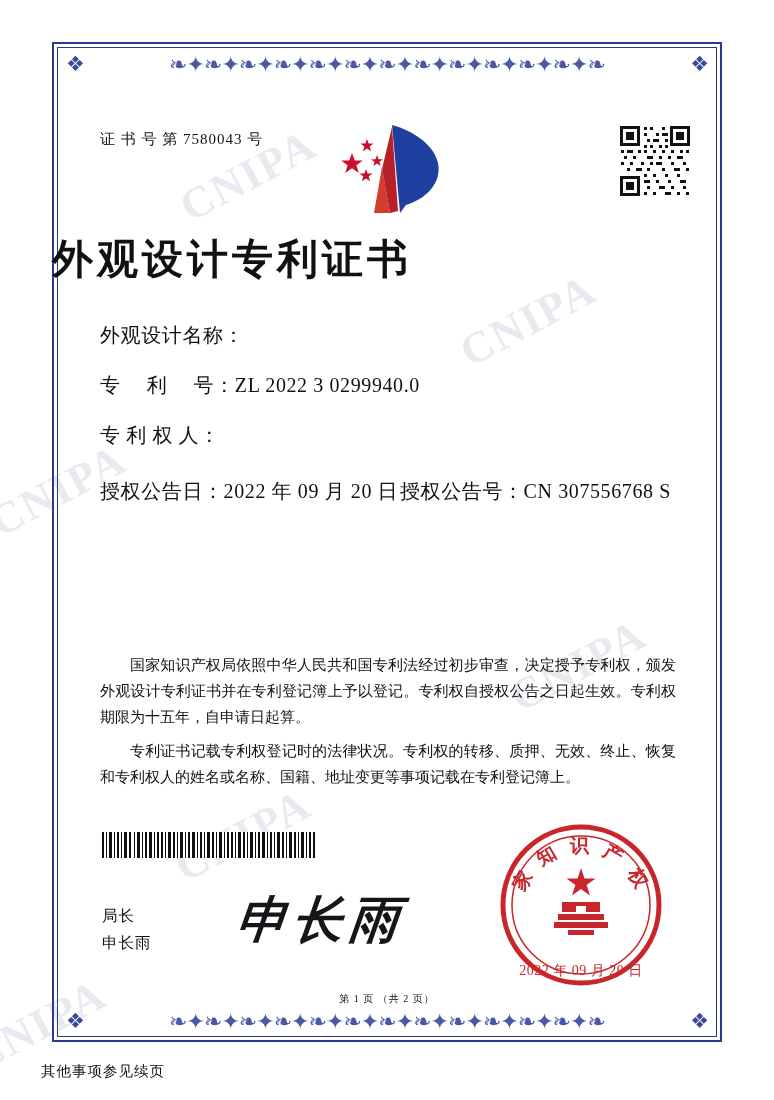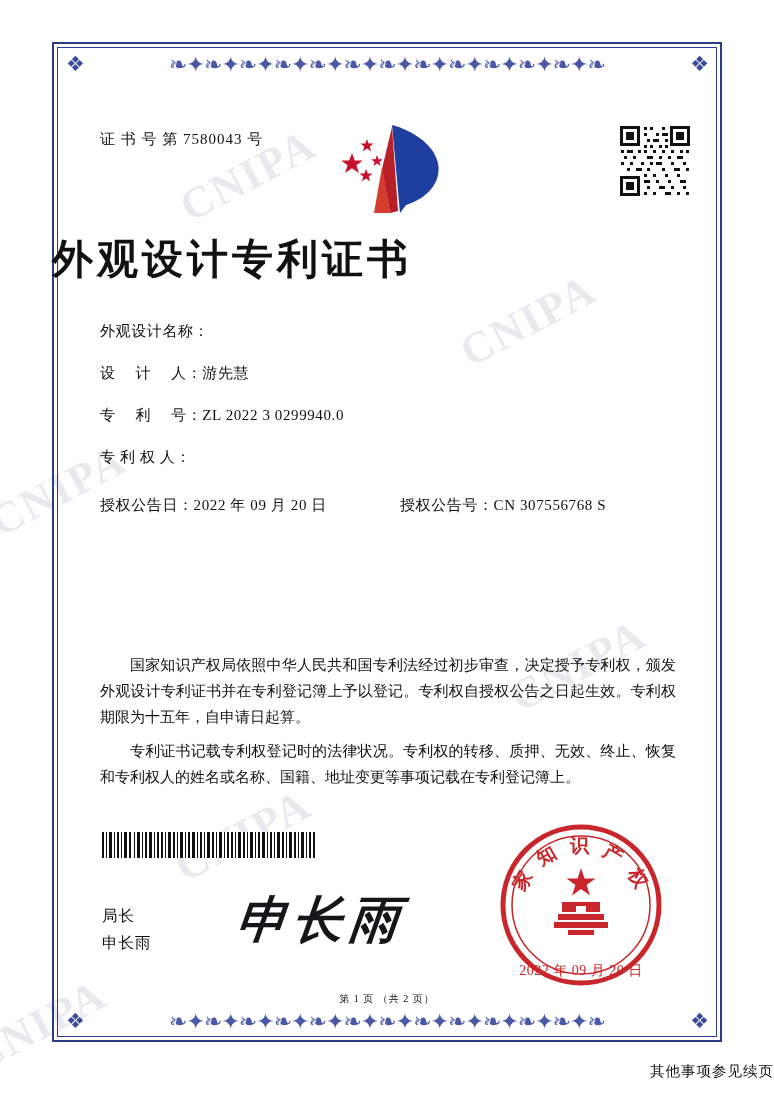--- a/index.html
+++ b/index.html
@@ -125,21 +125,21 @@
     color: #111;
     font-family: "DejaVu Serif", "Liberation Serif", serif;
   }
 
   
   .fields {
     position: absolute;
     left: 48px;
     right: 48px;
     top: 280px;
-    font-size: 15px;
+    font-size: 20px;
     color: #111;
   }
   .frow {
     display: flex;
     align-items: baseline;
     margin-bottom: 23px;
     letter-spacing: .6px;
   }
   .flabel {
     white-space: pre;
@@ -227,21 +227,21 @@
     bottom: 36px;
     text-align: center;
     font-size: 10px;
     letter-spacing: 1px;
     color: #111;
   }
   .footnote {
     position: absolute;
     left: 0; right: 0;
     top: 1062px;
-    text-align: right;
+    text-align: left;
     font-size: 14.5px;
     letter-spacing: 1px;
     color: #111;
     z-index: 3;
     padding-left: 41px;
   }
 </style>
 </head>
 <body>
 
@@ -356,24 +356,20 @@
     </svg>
   </div>
 
   <div class="title">外观设计专利证书</div>
 
   <div class="fields">
     <div class="frow">
       <span class="flabel">外观设计名称：</span>
     </div>
     <div class="frow">
-      <span class="flabel">设　 计　 人：</span>
-      <span class="fvalue">游先慧</span>
-    </div>
-    <div class="frow">
       <span class="flabel">专　 利　 号：</span>
       <span class="fvalue">ZL 2022 3 0299940.0</span>
     </div>
     <div class="frow">
       <span class="flabel">专 利 权 人：</span>
     </div>
     <div class="frow frow-split">
       <span class="half">
         <span class="flabel">授权公告日：</span>
         <span>2022 年 09 月 20 日</span>

